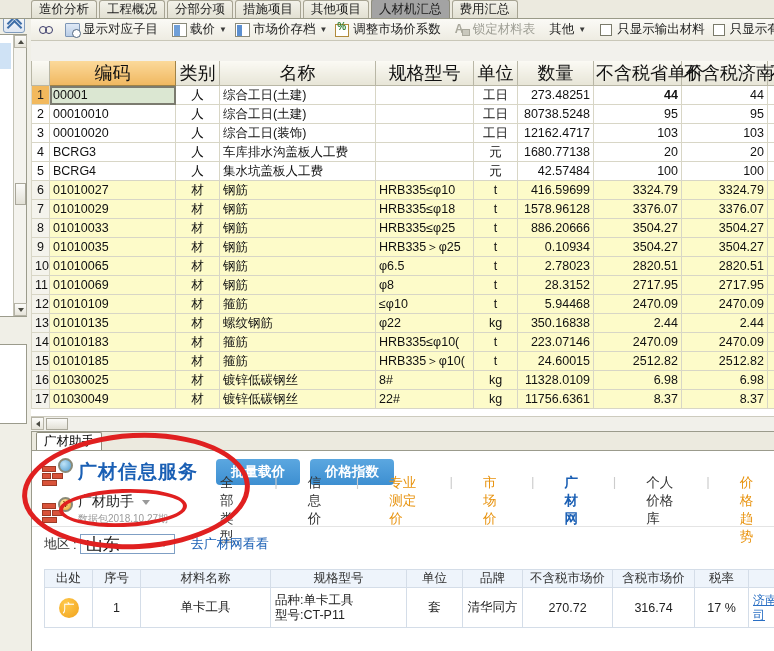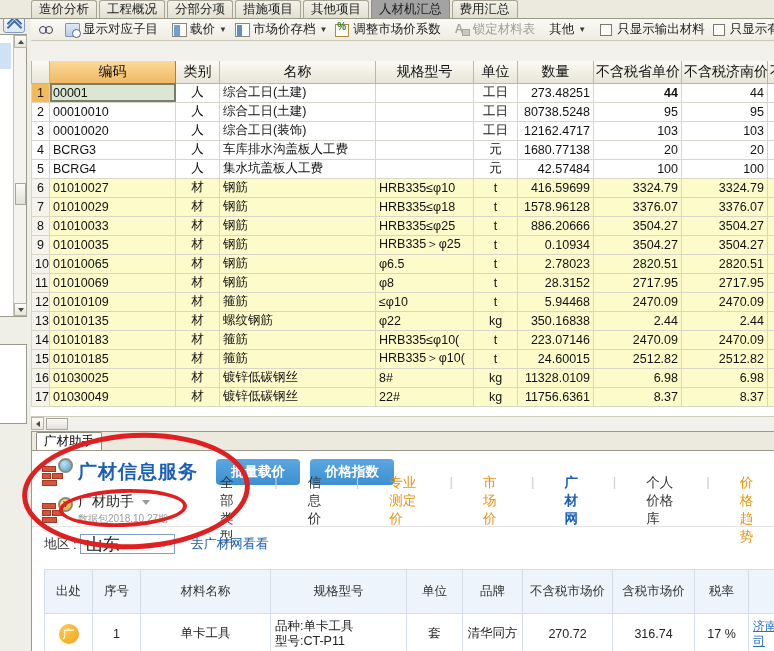--- a/index.html
+++ b/index.html
@@ -149,21 +149,21 @@
   .gridwrap {
     position: absolute; left: 31px; top: 61px; width: 743px; height: 355px;
     background: #fff; overflow: hidden;
   }
   table.grid { border-collapse: collapse; table-layout: fixed; width: 760px; }
   table.grid th {
     height: 22px;
     background: linear-gradient(#fbfaf4, #e7e5d7);
     border: 1px solid #b9b7a6;
     border-top: none;
-    font-weight: normal; font-size: 14px; color: #111;
+    font-weight: normal; font-size: 18px; color: #111;
     text-align: center;
     white-space: nowrap;
     padding: 0 2px;
   }
   table.grid th.hcode {
     background: linear-gradient(#fbd99a, #f0b861);
     border-color: #a08347;
   }
   table.grid th.hidx {
     background: linear-gradient(#fbfaf4, #e7e5d7);
@@ -274,21 +274,21 @@
     position: relative;
   }
   .selbox .sc { position:absolute; right:6px; width:0;height:0;border-left:4px solid transparent;border-right:4px solid transparent;border-top:5px solid #666; }
   .golink { font-size:13px; color:#1a5fb4; margin-left:16px; }
 
   
   .btbl-wrap { padding: 8px 0 0 12px; background:#fff; }
   table.btbl { border-collapse: collapse; table-layout: fixed; width: 740px; font-size:12.5px; }
   table.btbl th {
     height: 14px; background:#eef4fb; border:1px solid #d4dde8; color:#333;
-    font-weight: normal; text-align:center; white-space:nowrap; padding:13px 2px;
+    font-weight: normal; text-align:center; white-space:nowrap; padding:0 2px;
   }
   table.btbl td {
     height: 40px; border:1px solid #d4dde8; color:#222; text-align:center; padding:2px 4px;
     vertical-align: middle;
   }
   td.lft { text-align:left; }
   .gbadge {
     width:20px;height:20px;border-radius:50%;
     background: radial-gradient(circle at 35% 30%, #ffc94d, #f0a21c);
     color:#fff; font-size:12px; line-height:20px; text-align:center; margin:0 auto;

